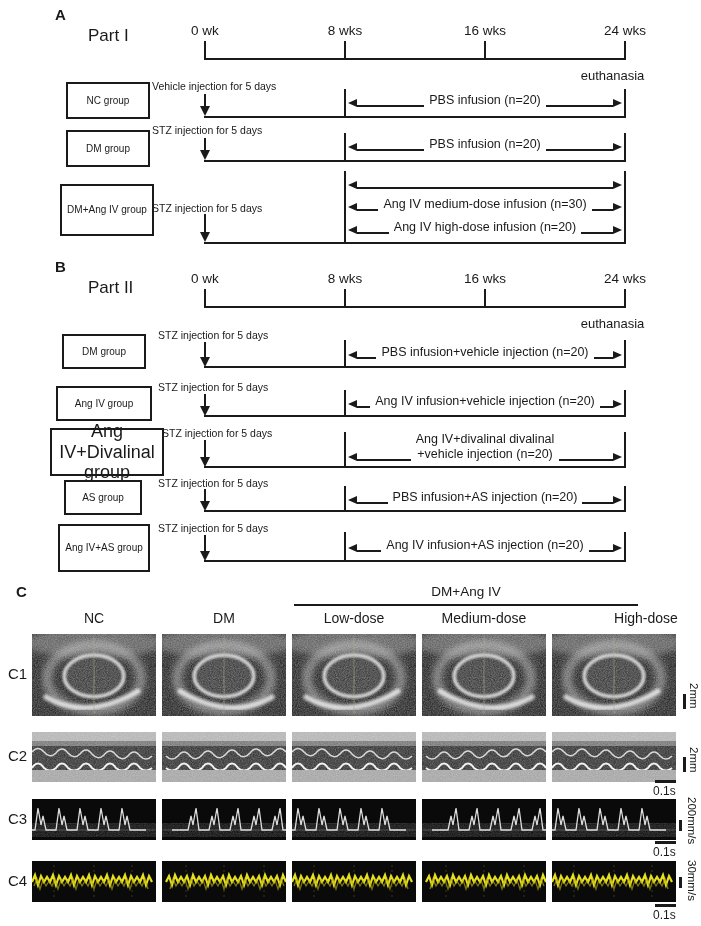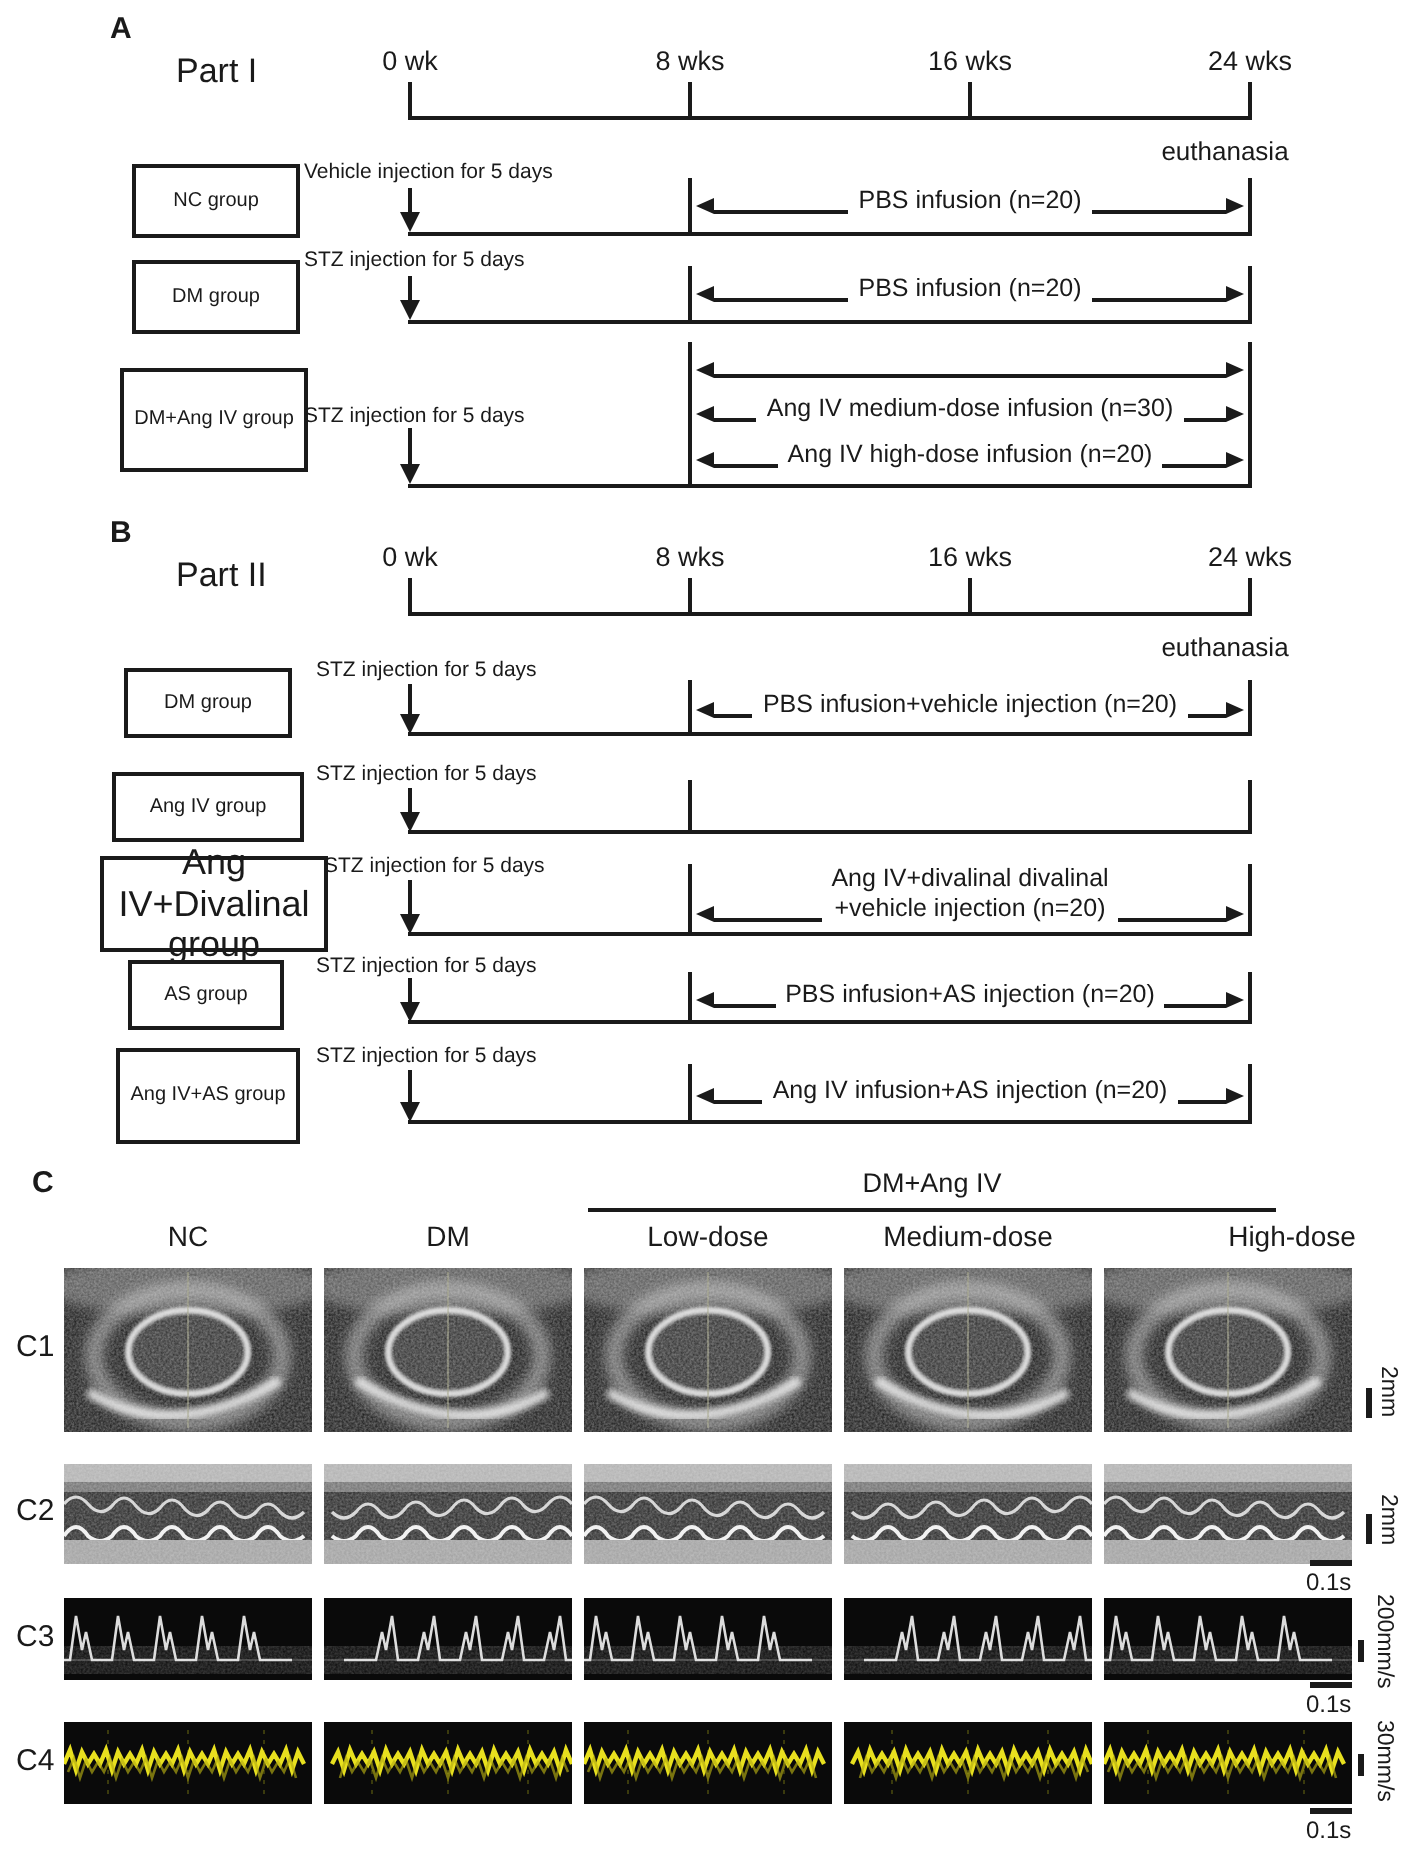--- a/index.html
+++ b/index.html
@@ -185,20 +185,27 @@
     <span class="ln"></span>
       <span class="hr"></span>
   </div>
 
   <div class="gbox" style="left:56px;top:386px;width:92px;height:31px">Ang IV group</div>
   <div class="inj" style="left:158px;top:381px">STZ injection for 5 days</div>
   <div class="darrow" style="left:204px;top:394px;height:13px"></div>
   <div class="hline" style="left:204px;top:415px;width:422px"></div>
   <div class="vline" style="left:344px;top:390px;height:25px"></div>
   <div class="vline" style="left:624px;top:390px;height:25px"></div>
+  <div class="dbl" style="left:348px;top:392px;width:274px">
+    <span class="hl"></span>
+      <span class="ln"></span>
+    <span class="txt">Ang IV infusion+vehicle injection (n=20)</span>
+    <span class="ln"></span>
+      <span class="hr"></span>
+  </div>
 
   <div class="gbox" style="left:50px;top:428px;width:110px;height:44px;font-size:18px">Ang IV+Divalinal group</div>
   <div class="inj" style="left:162px;top:427px">STZ injection for 5 days</div>
   <div class="darrow" style="left:204px;top:440px;height:18px"></div>
   <div class="hline" style="left:204px;top:466px;width:422px"></div>
   <div class="vline" style="left:344px;top:432px;height:34px"></div>
   <div class="vline" style="left:624px;top:432px;height:34px"></div>
   <div class="dbl" style="left:348px;top:433px;width:274px;height:28px">
     <span class="hl"></span>
       <span class="ln"></span>

